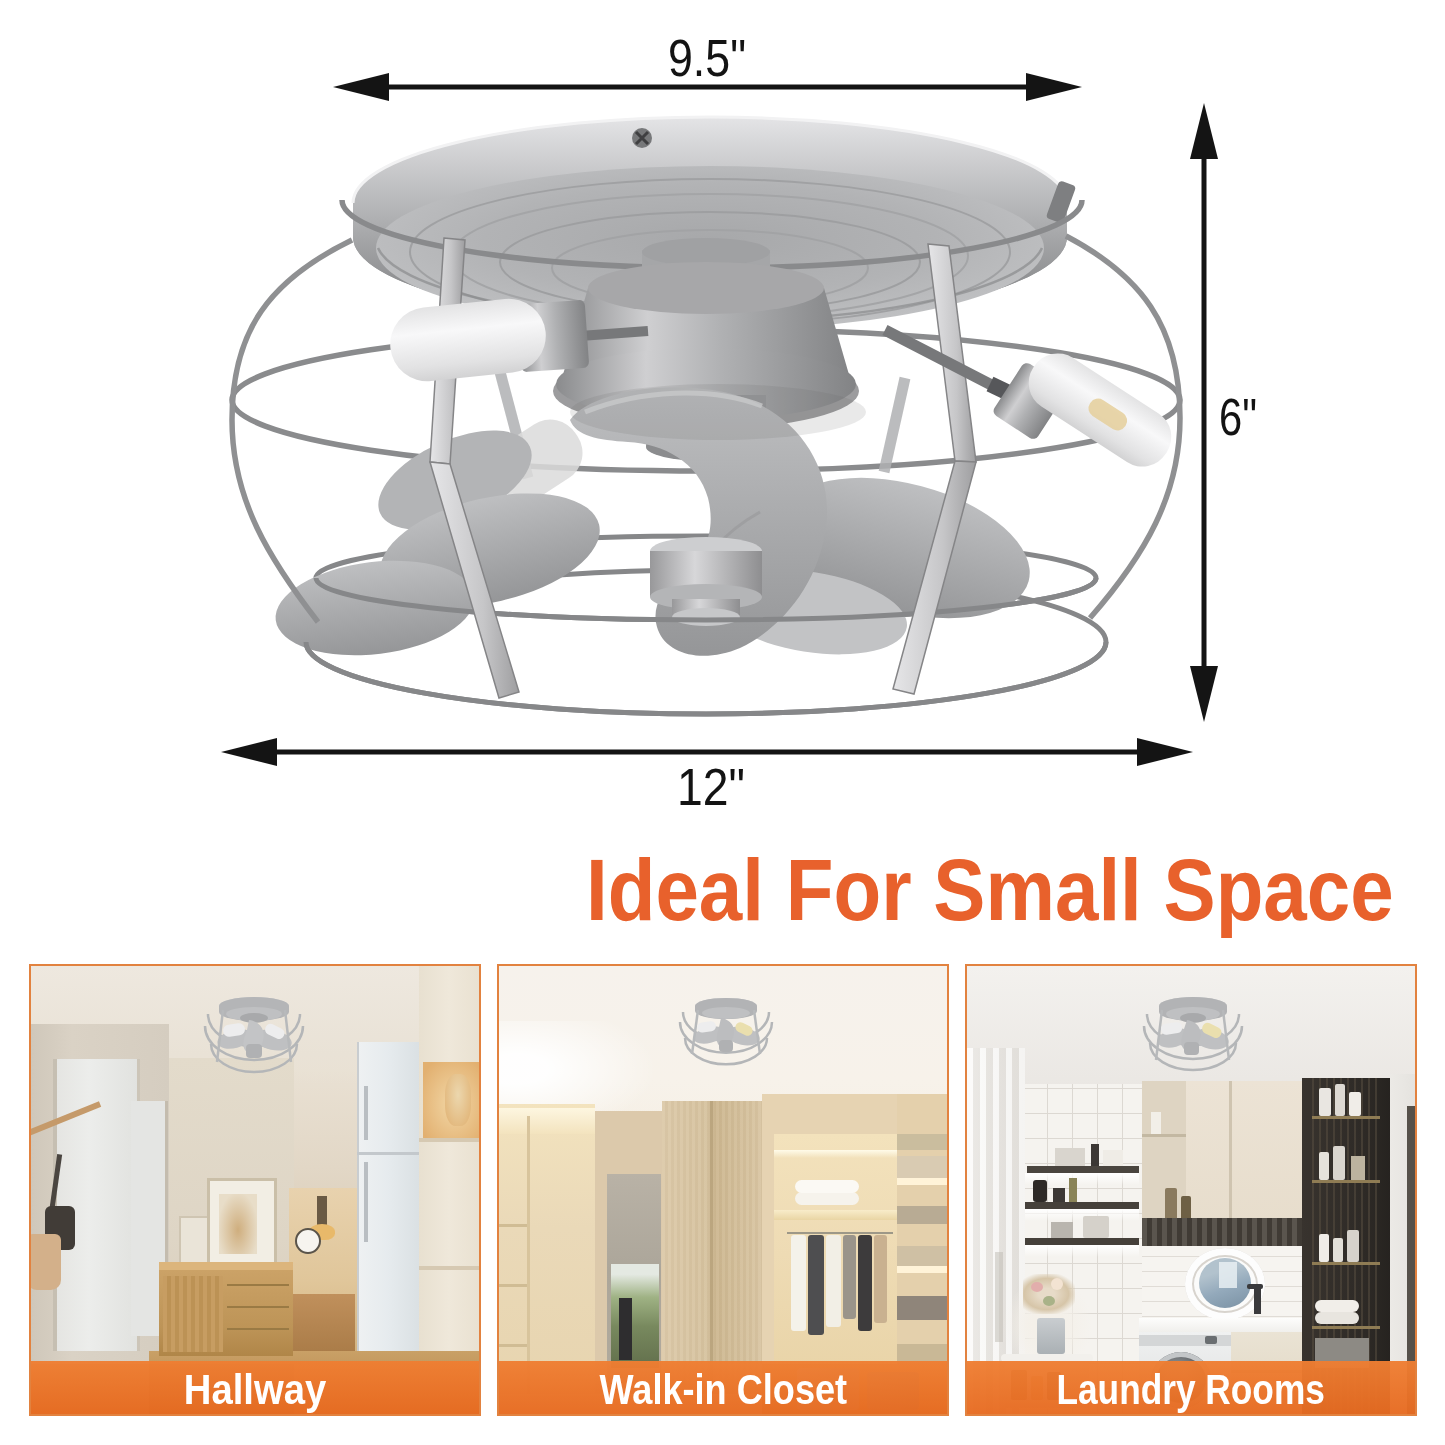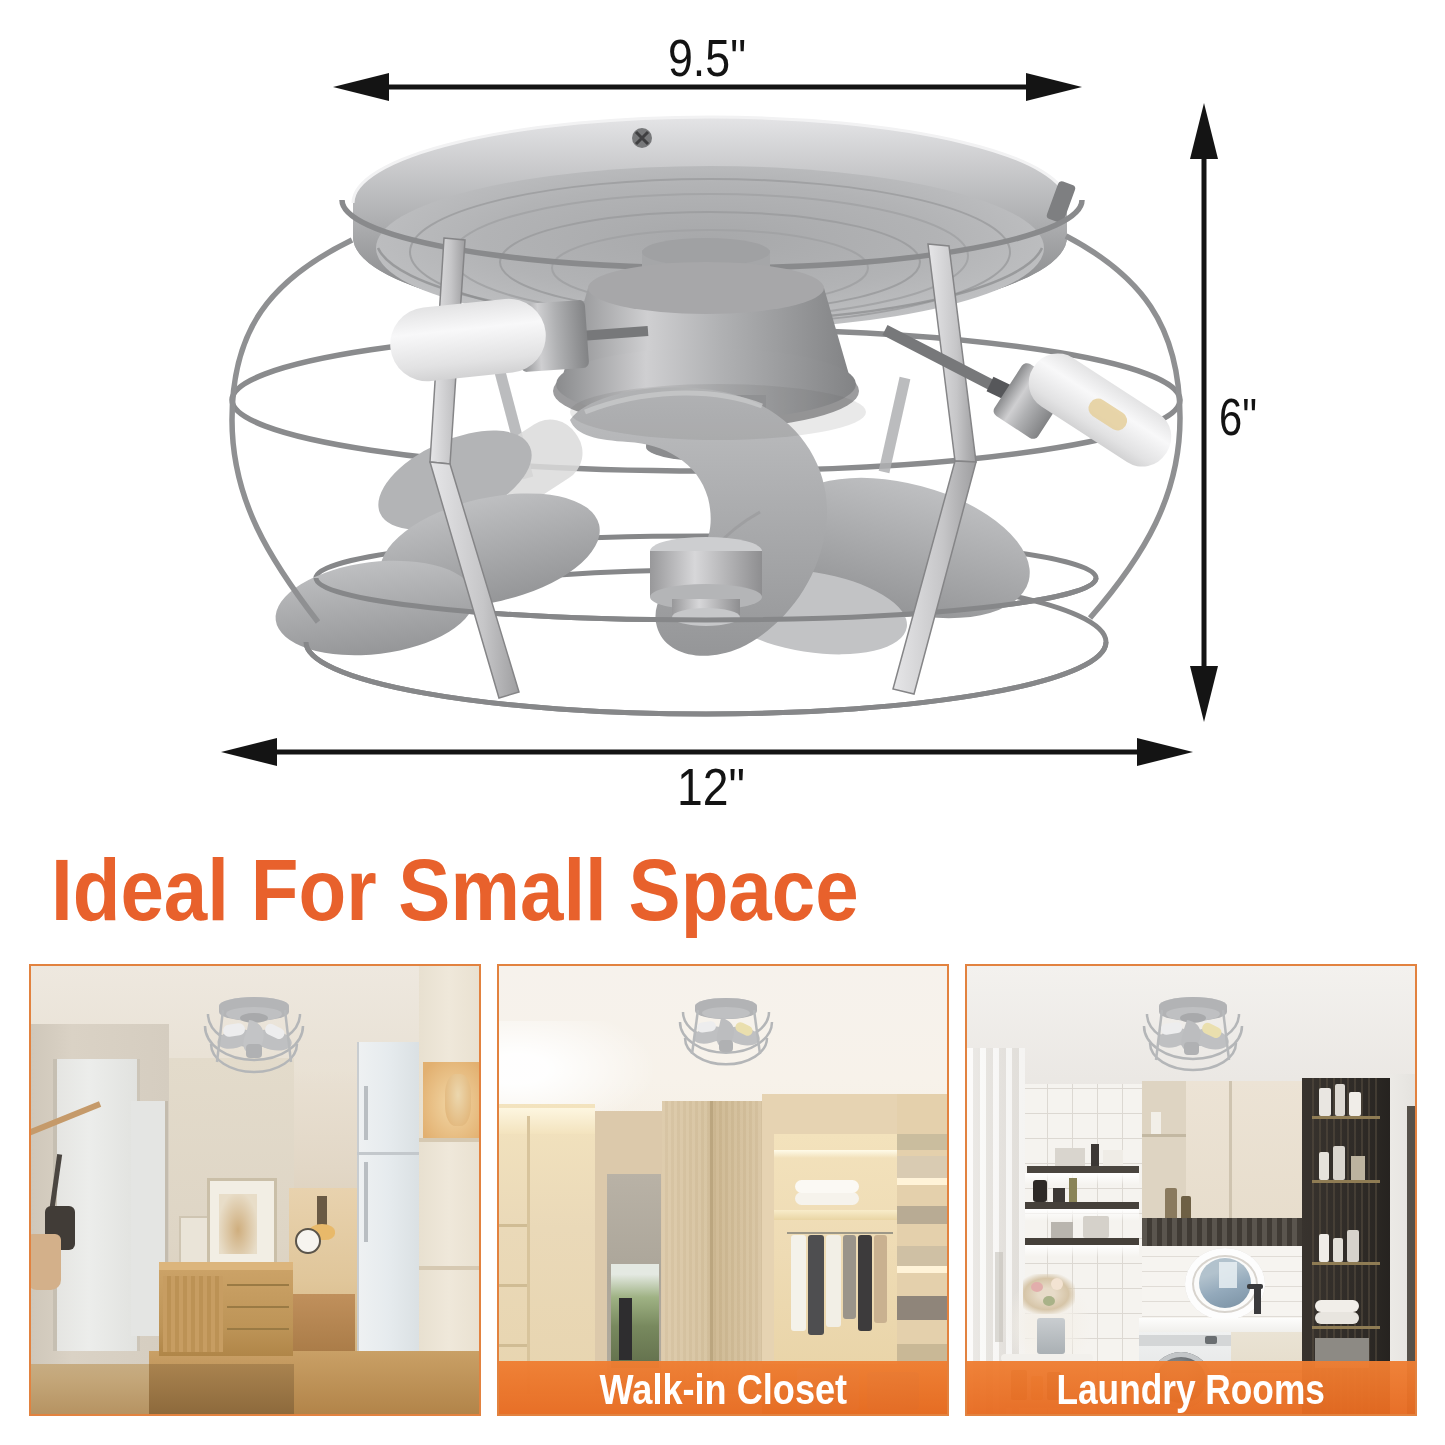--- a/index.html
+++ b/index.html
@@ -1,19 +1,19 @@
 <!DOCTYPE html>
 <html><head>
 <meta charset="utf-8">
 <style>
   html,body{margin:0;padding:0;background:#fff;}
   #page{position:relative;width:1445px;height:1445px;background:#fff;overflow:hidden;
         font-family:"Liberation Sans",sans-serif;}
   #fanarea{position:absolute;left:0;top:0;}
-  #heading{position:absolute;left:0;top:846px;width:1445px;text-align:left;
+  #heading{position:absolute;left:0;top:846px;width:1445px;text-align:right;
            font-size:88px;font-weight:bold;color:#e8612c;line-height:1;}
   #heading span{display:inline-block;transform:scaleX(.888);transform-origin:center;white-space:nowrap;}
   .ct{display:inline-block;transform-origin:center;white-space:nowrap;}
   .panel{position:absolute;top:964px;width:448px;height:448px;border:2px solid #e2823f;overflow:hidden;background:#eee;}
   .bar{position:absolute;left:0;bottom:0;width:100%;height:53px;
        background:linear-gradient(180deg,rgba(239,126,50,.96),rgba(231,107,33,.96));
        color:#fff;font-weight:bold;font-size:43px;text-align:center;line-height:56px;}
   .ab{position:absolute;}
 </style>
 </head>
@@ -199,20 +199,21 @@
       <path d="M 18 60 A 43 28 0 0 0 104 60" fill="none" stroke="#b4b6b8" stroke-width="2.5"></path>
       <ellipse cx="42" cy="55" rx="18" ry="9" transform="rotate(-14 42 55)" fill="#bfc0c2"></ellipse>
       <ellipse cx="80" cy="56" rx="19" ry="10" transform="rotate(12 80 56)" fill="#bfc0c2"></ellipse>
       <path d="M 56 36 C 70 38 74 50 68 62 C 64 70 56 72 52 66 C 48 60 52 52 54 46 Z" fill="#c3c4c6"></path>
       <rect x="53" y="60" width="16" height="14" rx="4" fill="#b0b1b3"></rect>
       <line x1="30" y1="26" x2="24" y2="78" stroke="#b7b9bb" stroke-width="2.5"></line>
       <line x1="92" y1="26" x2="98" y2="78" stroke="#b7b9bb" stroke-width="2.5"></line>
       <rect x="30" y="40" width="22" height="12" rx="6" transform="rotate(-8 41 46)" fill="#ededee"></rect>
       <rect x="72" y="42" width="20" height="11" rx="5" transform="rotate(26 82 47)" fill="#ededee"></rect>
     </svg>
+    <div class="bar"><span class="ct" style="transform:scaleX(.89);">Hallway</span></div>
   </div>
   <div class="panel" id="p3" style="left:965px;">
     <div class="ab" style="left:0;top:0;width:448px;height:448px;background:#edebe7;"></div>
     <div class="ab" style="left:0;top:0;width:448px;height:125px;background:linear-gradient(180deg,#f3f1ee,#eae7e3);"></div>
     <div class="ab" style="left:55px;top:118px;width:125px;height:330px;background-color:#f5f3ef;background-image:repeating-linear-gradient(0deg,#dcd8d2 0 1px,rgba(0,0,0,0) 1px 25px),repeating-linear-gradient(90deg,#dcd8d2 0 1px,rgba(0,0,0,0) 1px 25px);"></div>
     <div class="ab" style="left:58px;top:207px;width:114px;height:12px;background:linear-gradient(180deg,#ffffff,rgba(255,255,255,0));"></div>
     <div class="ab" style="left:58px;top:243px;width:114px;height:12px;background:linear-gradient(180deg,#ffffff,rgba(255,255,255,0));"></div>
     <div class="ab" style="left:56px;top:279px;width:116px;height:12px;background:linear-gradient(180deg,#ffffff,rgba(255,255,255,0));"></div>
     <div class="ab" style="left:60px;top:200px;width:112px;height:7px;background:#4a453f;"></div>
     <div class="ab" style="left:58px;top:236px;width:114px;height:7px;background:#45403a;"></div>

